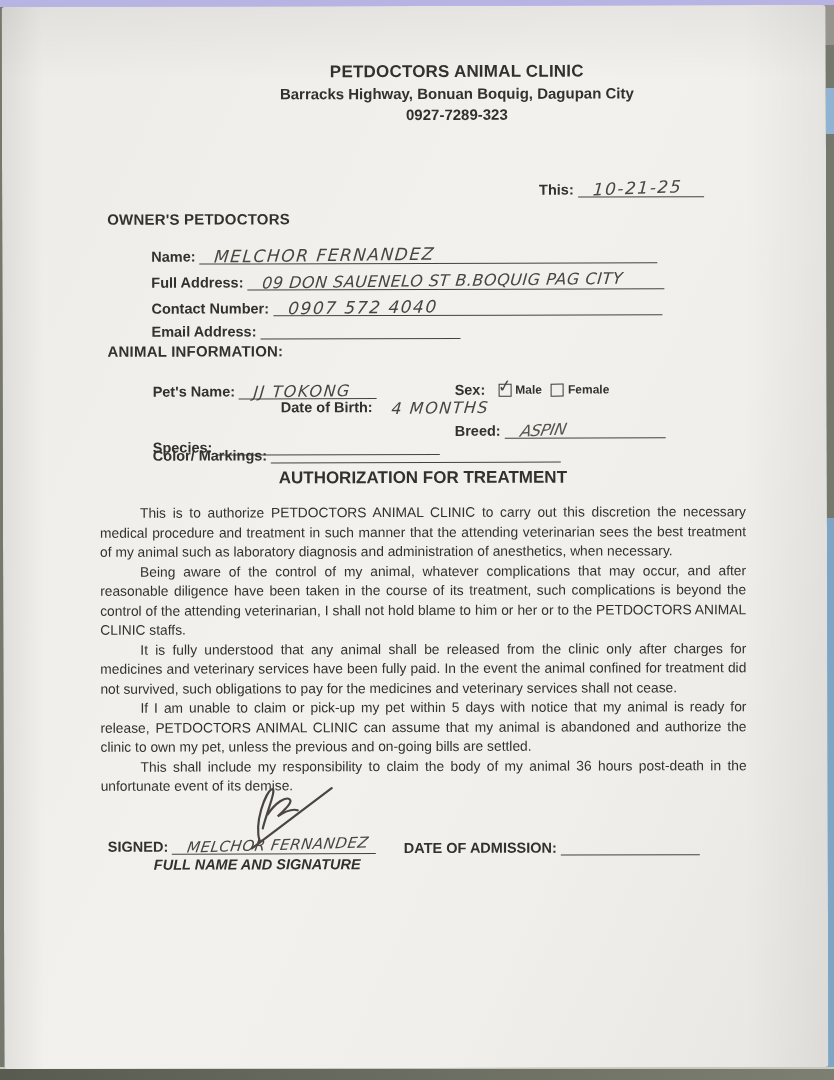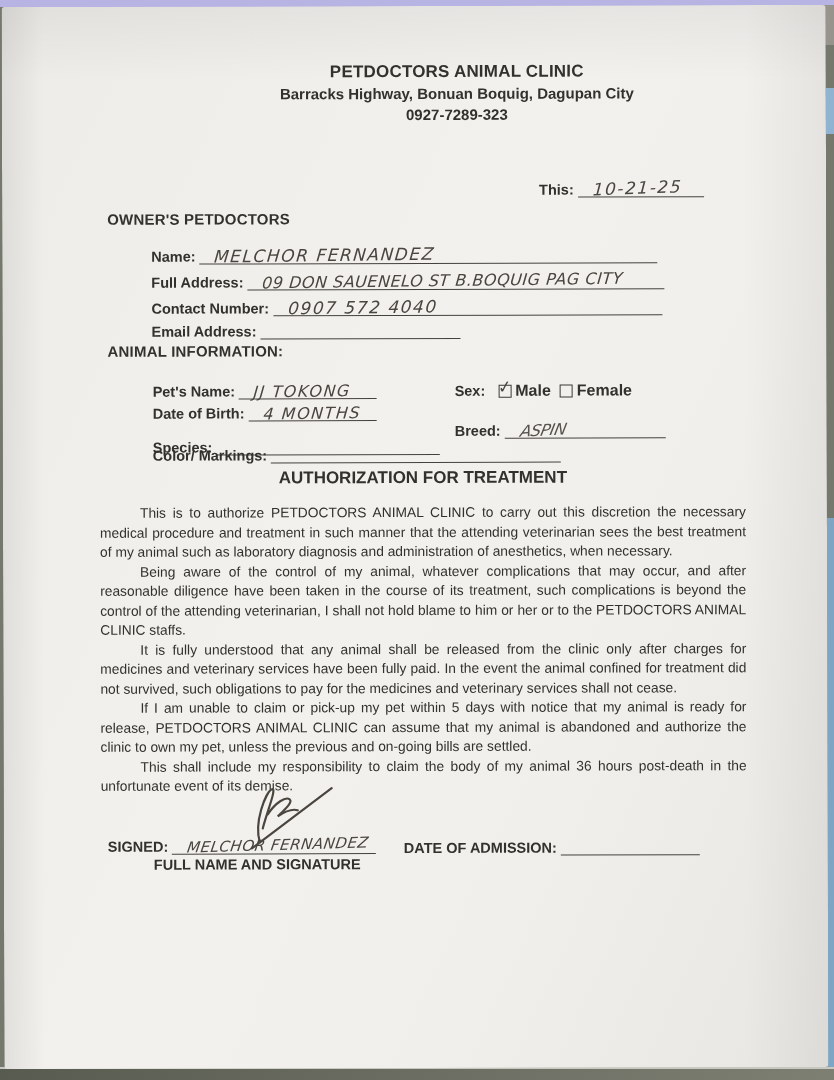--- a/index.html
+++ b/index.html
@@ -44,27 +44,27 @@
   }
   .hw-big{font-size:17px;}
   .hw-scribble{letter-spacing:-0.5px;transform:skewX(-14deg) rotate(-3deg);opacity:.92;}
   
   .sex-row{display:flex;align-items:center;font-size:14.5px;}
   .cb{width:11px;height:11px;border:1.7px solid #3a3833;display:inline-block;position:relative;margin:0 4px 0 9px;}
   .cb .check{
     position:absolute;top:-9px;left:-2px;font-size:17px;color:#4a463f;
     font-family:"DejaVu Sans", sans-serif;transform:rotate(-8deg);
   }
-  .sexword{font-weight:bold;font-size:16px;}
+  .sexword{font-weight:bold;font-size:12px;}
   
   .auth-title{top:462px;left:98px;width:644px;text-align:center;font-weight:bold;font-size:17px;}
   .body-text{top:497px;left:97px;width:646px;font-size:13.8px;line-height:19.5px;text-align:justify;}
   .body-text p{margin:0;text-indent:40px;}
   
-  .sig-caption{font-weight:bold;font-size:14.5px;}
+  .sig-caption{font-weight:bold;font-size:14.5px;font-style:italic;}
   .sig-svg{pointer-events:none;}
 </style>
 </head>
 <body>
 
 <div class="top-strip"></div>
 <div class="top-right-notch"></div>
 <div class="side-blue-top"></div>
 <div class="side-blue-bottom"></div>
 <div class="bottom-highlight"></div>
@@ -115,21 +115,21 @@
 
   <div class="abs section-title" style="left:105px;top:336px;">ANIMAL INFORMATION:</div>
 
   <div class="abs field-row" style="left:150px;top:371px;width:224px;">
     <span class="flabel">Pet's Name:</span>
     <span class="fline">
       <span class="hw">JJ TOKONG</span>
     </span>
   </div>
 
-  <div class="abs field-row" style="left:150px;top:393px;width:224px;">
+  <div class="abs field-row" style="left:150px;top:393px;width:224px;flex-direction:column;">
     <span class="flabel">Date of Birth:</span>
     <span class="fline">
       <span class="hw">4 MONTHS</span>
     </span>
   </div>
 
   <div class="abs field-row" style="left:150px;top:392px;width:287px;margin-top:35px;">
     <span class="flabel">Species:</span>
     <span class="fline">
       <span class="hw"></span>

